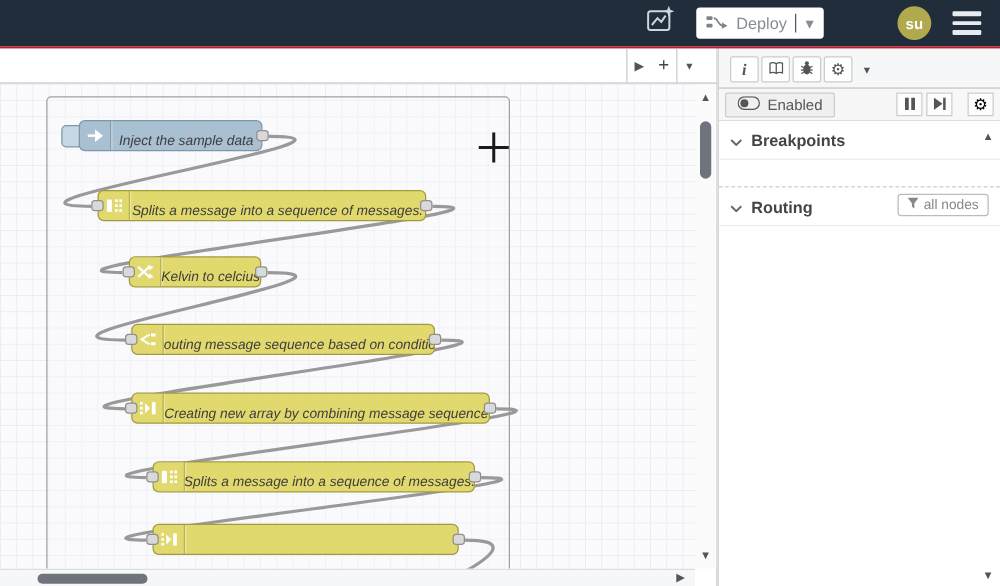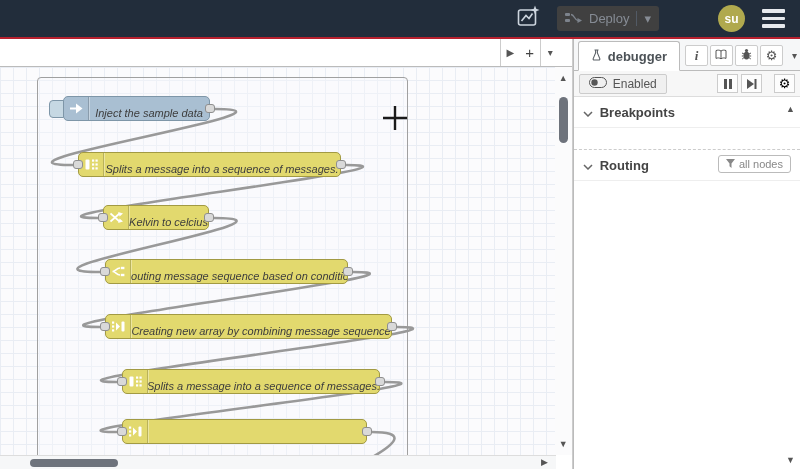--- a/index.html
+++ b/index.html
@@ -10,21 +10,21 @@
   }
   *{box-sizing:border-box; margin:0; padding:0;}
   body{width:800px;height:469px;overflow:hidden;position:relative;
        font-family:"Liberation Sans",sans-serif;background:#fff;}
 
   
   .header{height:37px;background:var(--header-bg);display:flex;align-items:center;
           justify-content:flex-end;padding-right:13px;gap:15px;}
   .red-line{height:2px;background:var(--accent);}
   .hdr-icon-btn{width:28px;height:28px;display:flex;align-items:center;justify-content:center;cursor:pointer;}
-  .deploy-btn{height:25px;background:#404040;border-radius:3px;display:flex;align-items:center;
+  .deploy-btn{height:25px;background:#ffffff;border-radius:3px;display:flex;align-items:center;
               padding:0 8px;gap:7px;color:#868c95;font-size:13px;cursor:pointer;}
   .deploy-divider{width:1px;height:15px;background:#525a65;}
   .avatar{width:27px;height:27px;border-radius:50%;background:var(--avatar);color:#fff;
           font-size:12px;font-weight:bold;display:flex;align-items:center;justify-content:center;cursor:pointer;margin-left:44px;}
   .hamburger{display:flex;flex-direction:column;gap:4px;cursor:pointer;padding:3px 2px;}
   .hamburger span{display:block;width:23px;height:3.5px;background:#e7eaee;border-radius:1px;}
 
   
   .main{display:flex;height:430px;}
   .canvas-col{width:574px;position:relative;background:#fff;border-right:1px solid #ccc;}
@@ -263,28 +263,20 @@
     </div>
 
     <div class="h-scroll">
       <span class="h-thumb"></span>
       <span class="h-arr">▶</span>
     </div>
   </div>
 
   <div class="sidebar">
     <div class="sb-tabbar">
-      <div class="sb-tab">
-        <span>
-          <svg width="11" height="12" viewBox="0 0 11 12">
-            <path d="M3.5 1 H7.5 M4.6 1 V4 L2.2 9.6 C1.9 10.4 2.4 11 3.2 11 H7.8 C8.6 11 9.1 10.4 8.8 9.6 L6.4 4 V1" stroke="#5a6066" stroke-width="1.1" fill="none"></path>
-          </svg>
-        </span>
-        <span>debugger</span>
-      </div>
       <div class="sb-minitabs">
         <span class="mini-btn">
             <span class="info-i">i</span>
           </span>
         <span class="mini-btn">
           <span>
             <svg width="12" height="11" viewBox="0 0 12 11">
               <path d="M6 2 C4.6 0.9 2.5 0.9 1 1.6 V9.4 C2.5 8.7 4.6 8.7 6 9.8 C7.4 8.7 9.5 8.7 11 9.4 V1.6 C9.5 0.9 7.4 0.9 6 2 Z M6 2 V9.8" stroke="#555" stroke-width="1" fill="none"></path>
             </svg>
           </span>

